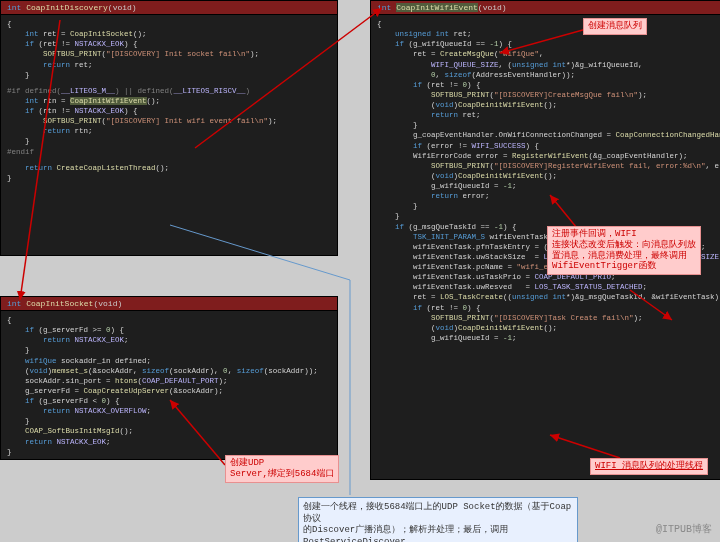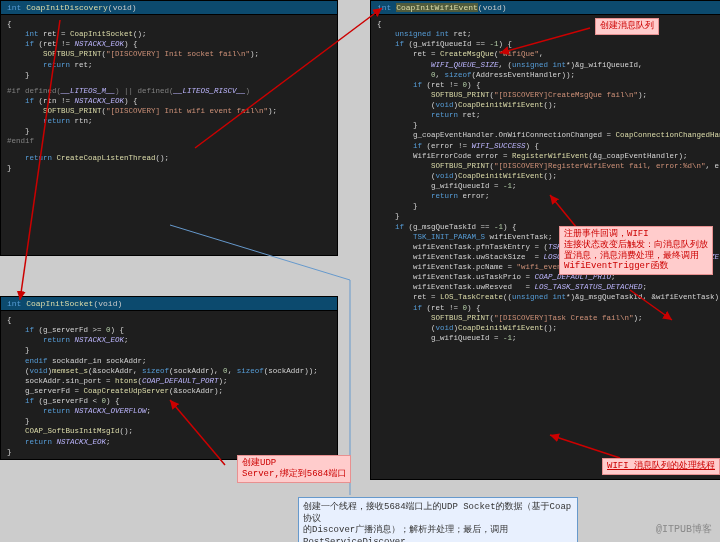--- a/index.html
+++ b/index.html
@@ -12,50 +12,49 @@
     position: relative;
     overflow: hidden;
   }
   .code-panel {
     position: absolute;
     background: #1e1e1e;
     border: 1px solid #000;
     overflow: hidden;
   }
   .panel-tab {
-    background: #0c4a6e;
+    background: #7f1d1d;
     color: #ccc;
     padding: 2px 6px;
     border-bottom: 1px solid #000;
     font-size: 8px;
   }
   .code-body {
     padding: 4px 6px;
     line-height: 1.35;
     color: #d4d4d4;
   }
   .line { white-space: pre; }
   .kw { color: #569cd6; }
   .type { color: #569cd6; }
   .fn { color: #dcdcaa; }
   .str { color: #ce9178; }
   .num { color: #b5cea8; }
-  .macro { color: #beb7ff; font-style: italic; }
+  .macro { color: #beb7ff; }
   .pp { color: #808080; }
 
   .callout {
     position: absolute;
     background: #ffcccc;
     color: #cc0000;
     padding: 2px 4px;
     font-size: 9px;
     border: 1px solid #e89090;
     z-index: 10;
     line-height: 1.2;
-    margin-left: 12px;
   }
   .info-box {
     position: absolute;
     background: #e8f0fe;
     border: 1px solid #6699cc;
     color: #333;
     padding: 4px;
     font-size: 9px;
     line-height: 1.3;
     z-index: 10;
@@ -82,40 +81,41 @@
     <span class="type">int </span><span class="fn">CoapInitDiscovery</span><span>(void)</span>
   </div>
   <div class="code-body">
     <div class="line"><span>{</span></div>
     <div class="line"><span class="type">    int </span><span>ret = </span><span class="fn">CoapInitSocket</span><span>();</span></div>
     <div class="line"><span class="kw">    if </span><span>(ret != </span><span class="macro">NSTACKX_EOK</span><span>) {</span></div>
     <div class="line"><span class="fn">        SOFTBUS_PRINT</span><span>(</span><span class="str">"[DISCOVERY] Init socket fail\n"</span><span>);</span></div>
     <div class="line"><span class="kw">        return </span><span>ret;</span></div>
     <div class="line"><span>    }</span></div>
     <div class="line" style="margin-top:6px"><span class="pp">#if defined(</span><span class="macro">__LITEOS_M__</span><span class="pp">) || defined(</span><span class="macro">__LITEOS_RISCV__</span><span class="pp">)</span></div>
+    <div class="line"><span class="type">    int </span><span>rtn = </span><span class="fn" style="background:#515c3c">CoapInitWifiEvent</span><span>();</span></div>
     <div class="line"><span class="kw">    if </span><span>(rtn != </span><span class="macro">NSTACKX_EOK</span><span>) {</span></div>
     <div class="line"><span class="fn">        SOFTBUS_PRINT</span><span>(</span><span class="str">"[DISCOVERY] Init wifi event fail\n"</span><span>);</span></div>
     <div class="line"><span class="kw">        return </span><span>rtn;</span></div>
     <div class="line"><span>    }</span></div>
     <div class="line"><span class="pp">#endif</span></div>
     <div class="line" style="margin-top:6px"><span class="kw">    return </span><span class="fn">CreateCoapListenThread</span><span>();</span></div>
     <div class="line"><span>}</span></div>
   </div>
 </div>
 
 <div class="code-panel" style="left:0;top:296px;width:338px;height:164px;">
   <div class="panel-tab">
     <span class="type">int </span><span class="fn">CoapInitSocket</span><span>(void)</span>
   </div>
   <div class="code-body">
     <div class="line"><span>{</span></div>
     <div class="line"><span class="kw">    if </span><span>(g_serverFd &gt;= </span><span class="num">0</span><span>) {</span></div>
     <div class="line"><span class="kw">        return </span><span class="macro">NSTACKX_EOK</span><span>;</span></div>
     <div class="line"><span>    }</span></div>
-    <div class="line"><span class="kw">    endif </span><span>sockaddr_in sockAddr;</span></div>
+    <div class="line"><span class="kw">    wifiQue </span><span>sockaddr_in defined;</span></div>
     <div class="line"><span>    (</span><span class="kw">void</span><span>)</span><span class="fn">memset_s</span><span>(&amp;sockAddr, </span><span class="kw">sizeof</span><span>(sockAddr), </span><span class="num">0</span><span>, </span><span class="kw">sizeof</span><span>(sockAddr));</span></div>
     <div class="line"><span>    sockAddr.sin_port = </span><span class="fn">htons</span><span>(</span><span class="macro">COAP_DEFAULT_PORT</span><span>);</span></div>
     <div class="line"><span>    g_serverFd = </span><span class="fn">CoapCreateUdpServer</span><span>(&amp;sockAddr);</span></div>
     <div class="line"><span class="kw">    if </span><span>(g_serverFd &lt; </span><span class="num">0</span><span>) {</span></div>
     <div class="line"><span class="kw">        return </span><span class="macro">NSTACKX_OVERFLOW</span><span>;</span></div>
     <div class="line"><span>    }</span></div>
     <div class="line"><span class="fn">    COAP_SoftBusInitMsgId</span><span>();</span></div>
     <div class="line"><span class="kw">    return </span><span class="macro">NSTACKX_EOK</span><span>;</span></div>
     <div class="line"><span>}</span></div>
   </div>

